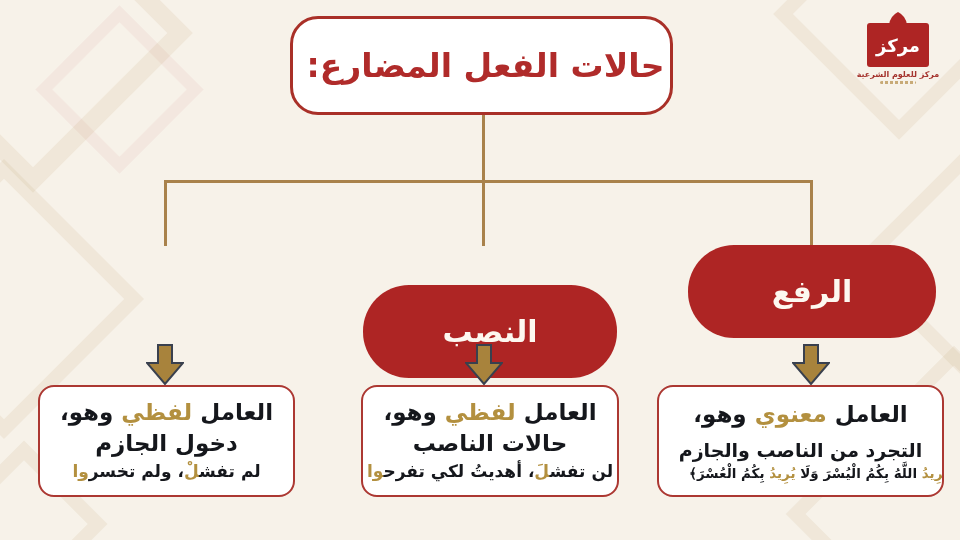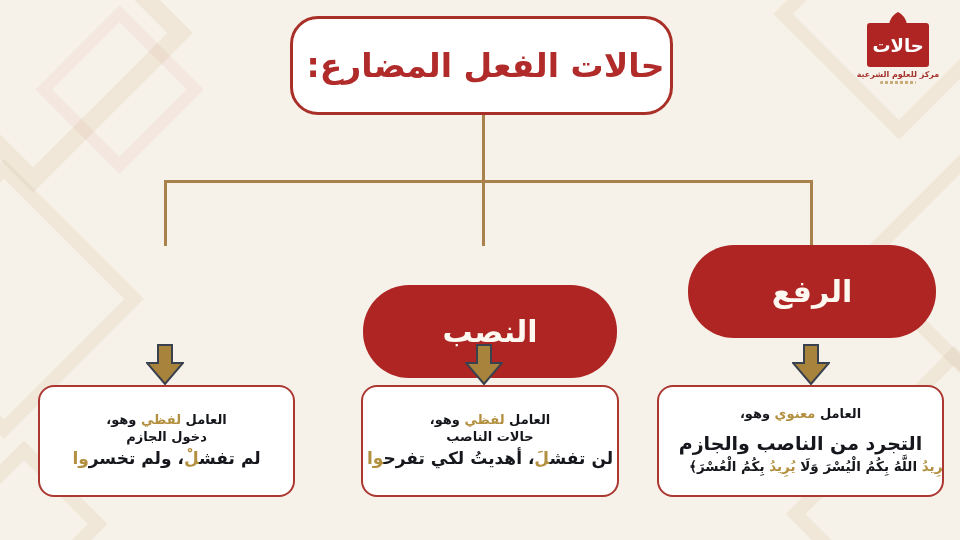--- a/index.html
+++ b/index.html
@@ -68,21 +68,21 @@
   
   .detail{
     position:absolute;top:385px;height:112px;background:#FFFFFF;
     border:2px solid #AC3832;border-radius:16px;box-sizing:border-box;
     display:flex;flex-direction:column;align-items:center;justify-content:center;
     padding:4px 8px;overflow:hidden;
   }
   .detail-jazm{left:38px;width:257px;}
   .detail-nasb{left:361px;width:258px;}
   .detail-raf{left:657px;width:287px;}
-  .d-line1,.d-line2{font-size:13px;font-weight:bold;color:#15171C;line-height:1.35;white-space:nowrap;}
+  .d-line1,.d-line2{font-size:23px;font-weight:bold;color:#15171C;line-height:1.35;white-space:nowrap;}
   .d-line3{font-size:17px;font-weight:bold;color:#15171C;line-height:1.5;white-space:nowrap;}
   .detail-raf .d-line2{font-size:19px;margin-top:8px;}
   .detail-raf .d-line3{font-size:13.5px;margin-left:44px;}
   .seg-gold{color:#B3903F;}
 </style>
 </head>
 <body>
 
 <div class="stage">
 
@@ -95,21 +95,21 @@
   <div class="orn orn-beige o6"></div>
 
   <div class="title-box">
     <span class="title-text">حالات الفعل المضارع:</span>
   </div>
 
   <div class="logo">
     <svg class="logo-dome" width="20" height="13" viewBox="0 0 20 13">
       <path d="M1,13 Q2,4 10,0 Q18,4 19,13 Z" fill="#AE2524"></path>
     </svg>
-    <div class="logo-square">حالات</div>
+    <div class="logo-square">مركز</div>
     <div class="logo-subtitle">مركز للعلوم الشرعية</div>
     <div class="logo-rule"></div>
   </div>
 
   <div class="line v-top"></div>
   <div class="line h-main"></div>
   <div class="line v-left"></div>
   <div class="line v-mid"></div>
   <div class="line v-right"></div>
 

